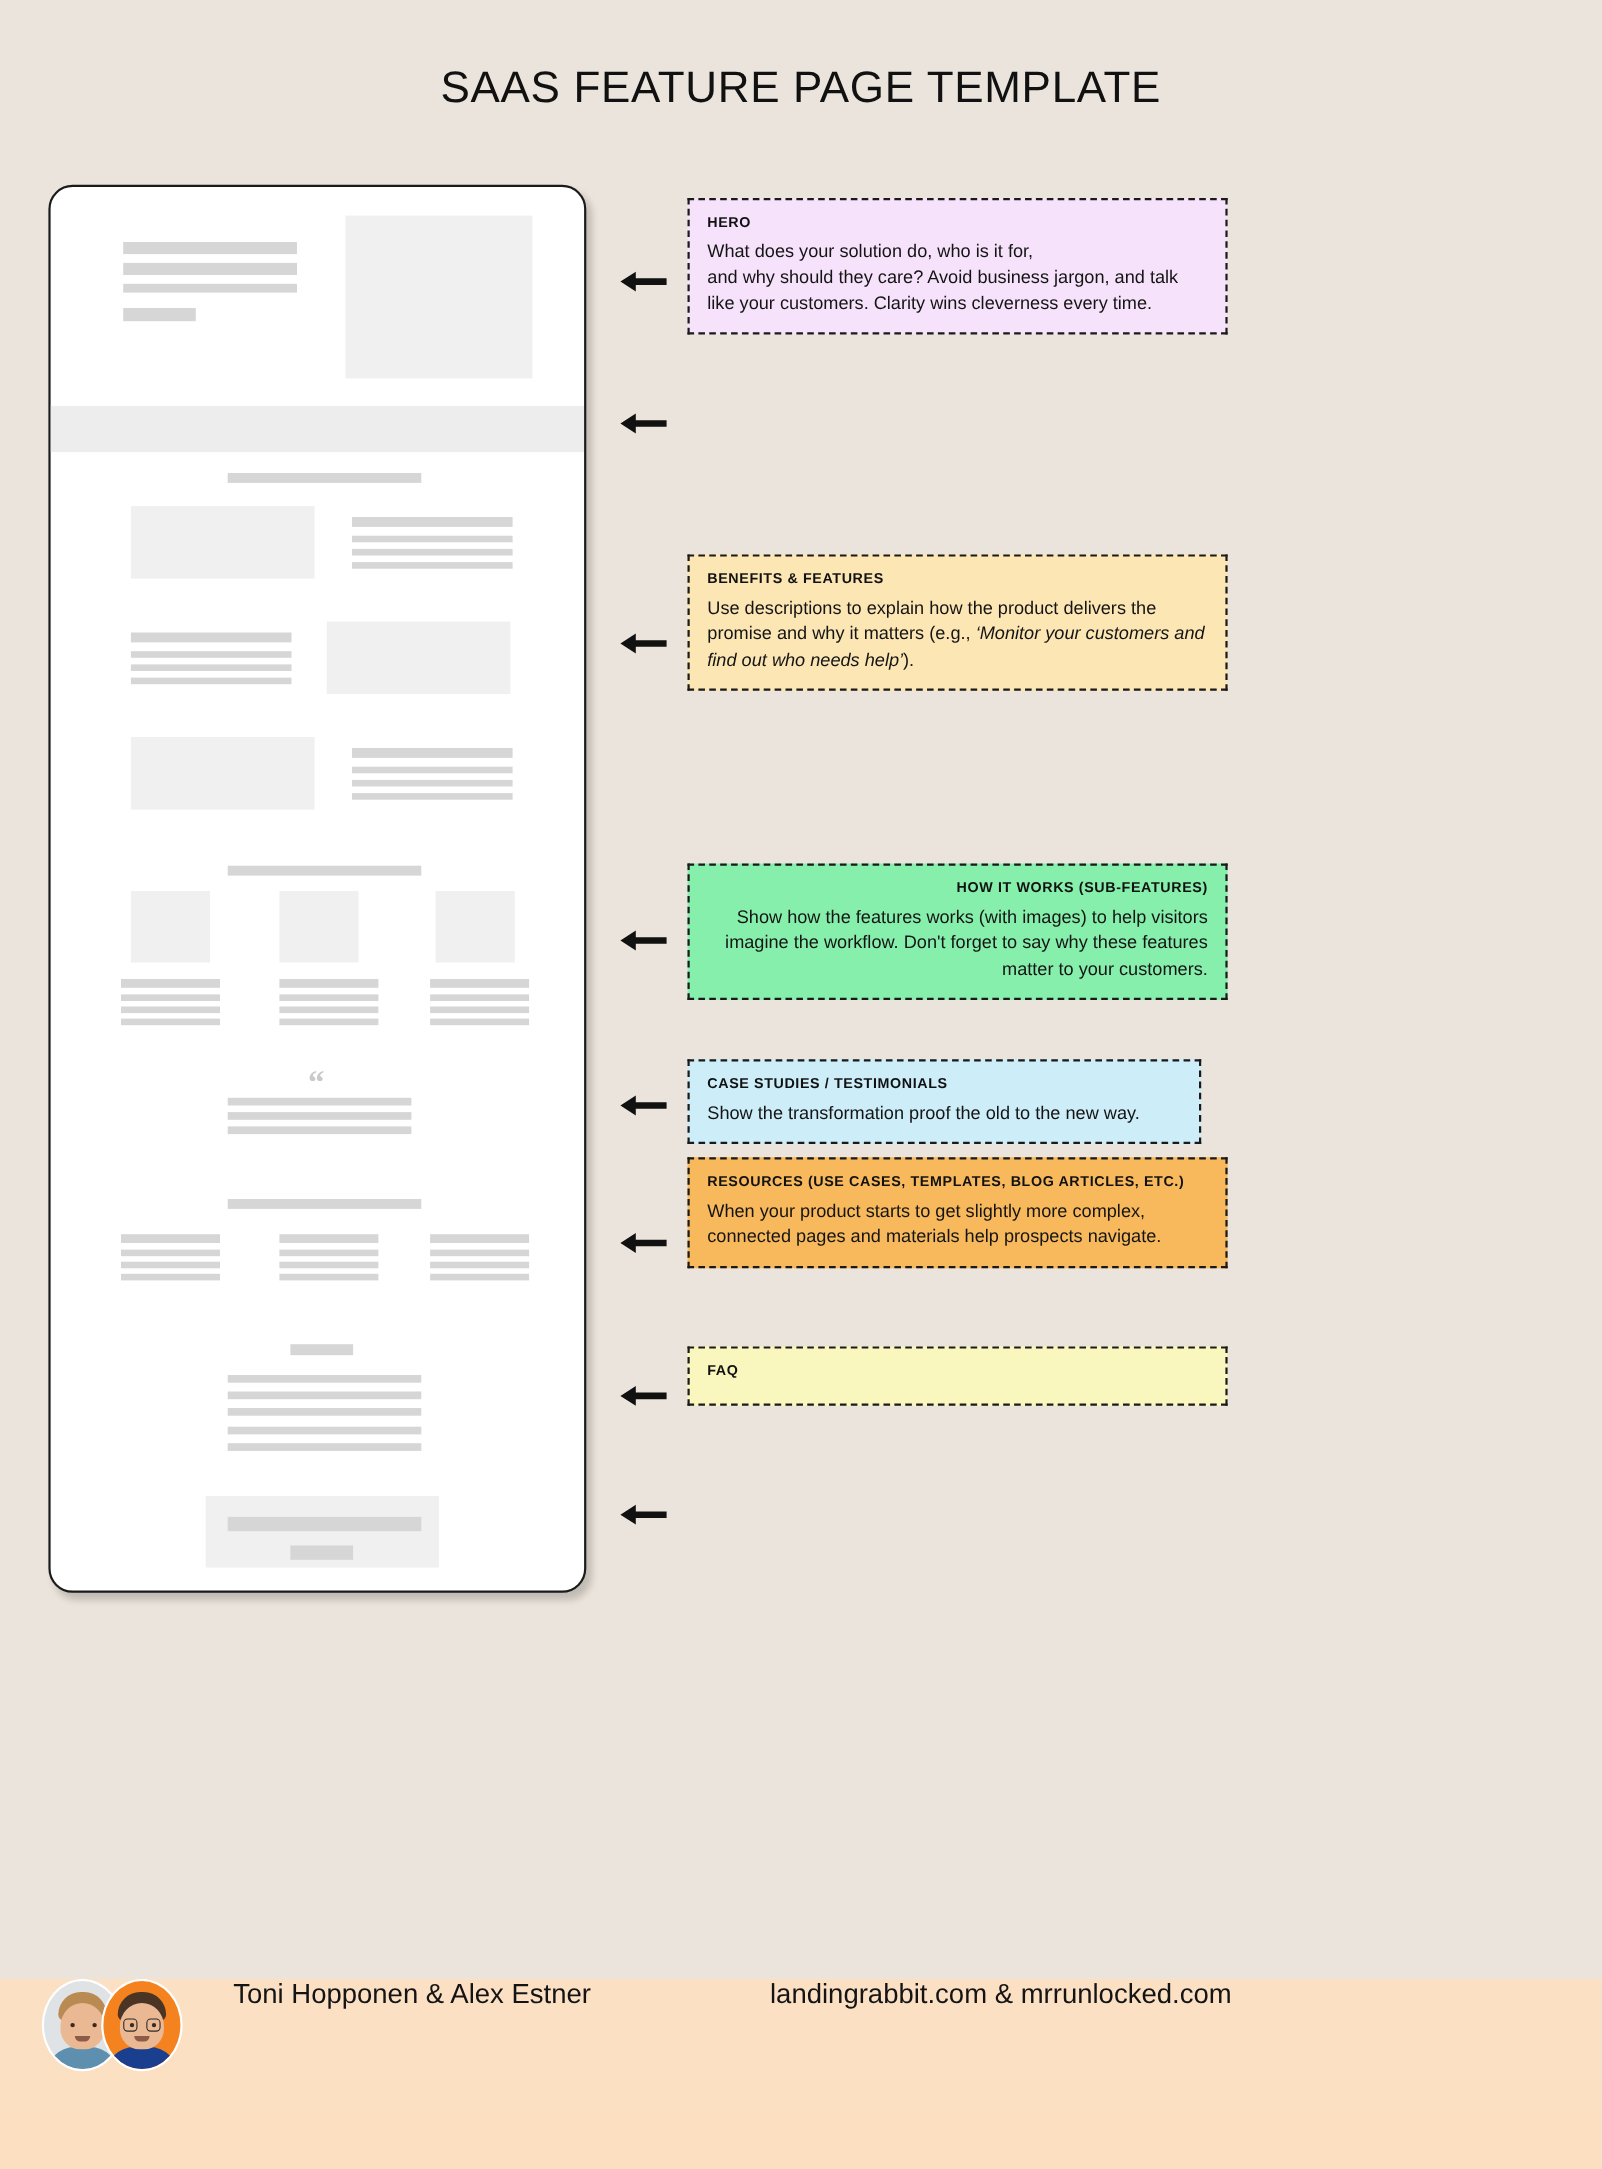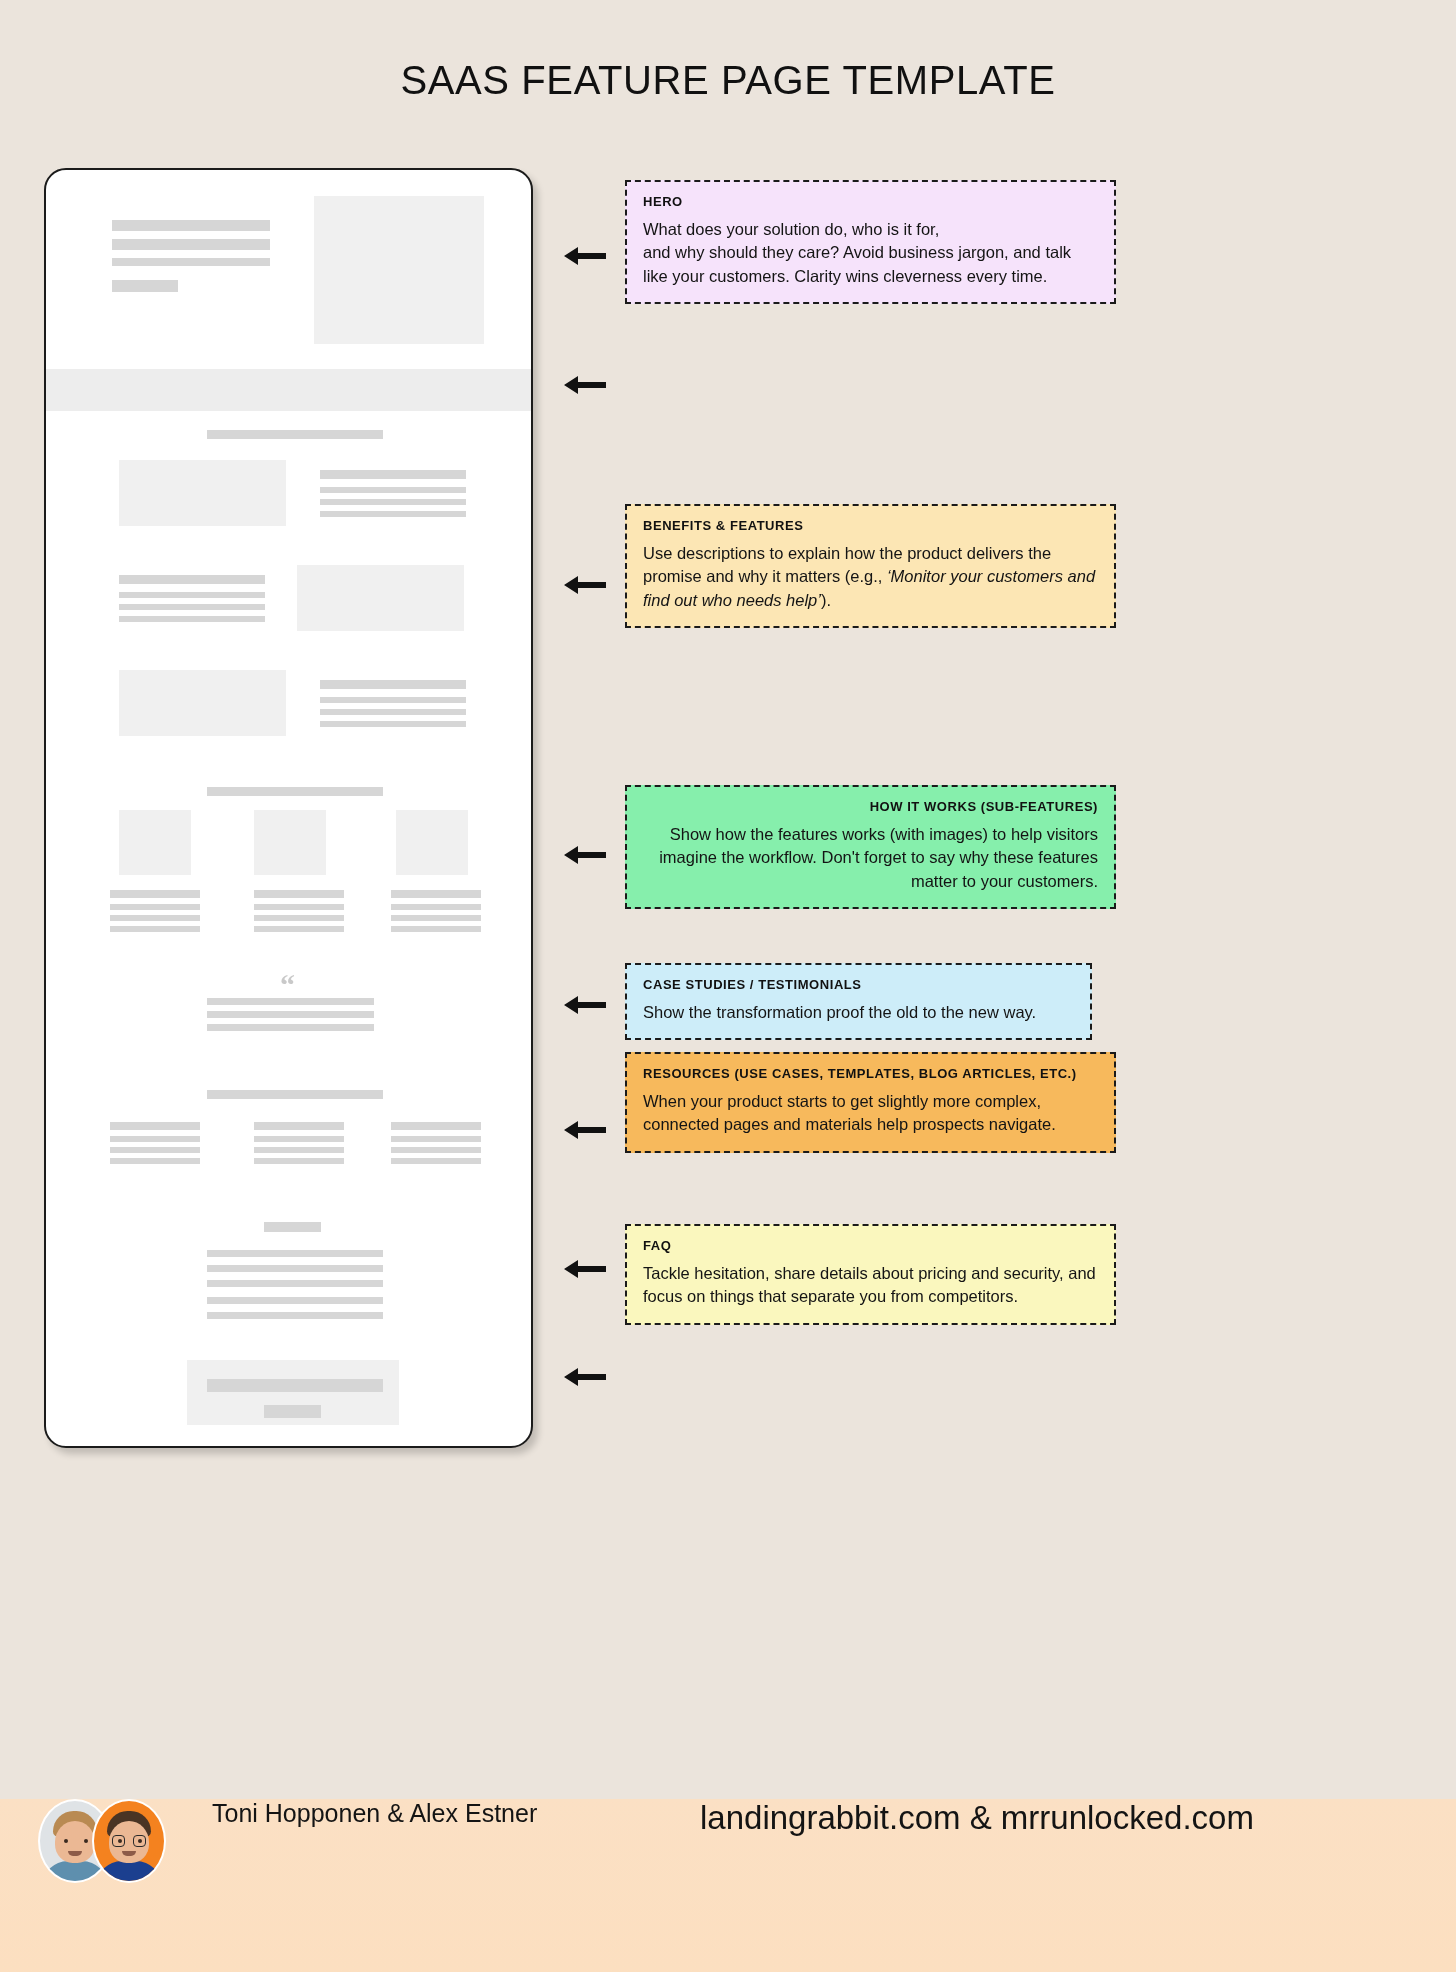--- a/index.html
+++ b/index.html
@@ -71,21 +71,21 @@
   .av2 { left: 62px; background: #F4821F; z-index: 2; }
   .face { position: absolute; left: 50%; transform: translateX(-50%); }
   .hair { top: 10px; width: 44px; height: 26px; border-radius: 22px 22px 6px 6px; }
   .head { top: 20px; width: 40px; height: 42px; border-radius: 50% 50% 44% 44%; background: #EBB894; }
   .body-sh { top: 60px; width: 66px; height: 30px; border-radius: 26px 26px 0 0; }
   .eye { position: absolute; top: 38px; width: 4px; height: 4px; border-radius: 50%; background: #3a2a20; }
   .mouth { position: absolute; top: 50px; left: 50%; transform: translateX(-50%); width: 14px; height: 5px; border-radius: 0 0 10px 10px; background: #8d5b48; }
   .glasses { position: absolute; top: 34px; left: 50%; transform: translateX(-50%); width: 34px; height: 12px; }
   .glasses span { position: absolute; top: 0; width: 13px; height: 12px; border: 1.6px solid #2b2b2b; border-radius: 4px; }
   .footer-name { font-size: 25px; color: #141414; margin-left: 22px; }
-  .footer-links { position: absolute; left: 700px; font-size: 33px; color: #141414; }
+  .footer-links { position: absolute; left: 700px; font-size: 25px; color: #141414; }
 </style>
 </head>
 <body>
 
 <div class="page">
 
   <div class="title">SAAS FEATURE PAGE TEMPLATE</div>
 
   <div class="mock">
 
@@ -210,21 +210,20 @@
   <div class="note" style="left:625px; top:1052px; width:491px; background:#F7B95C;">
     <div class="kicker">RESOURCES (USE CASES, TEMPLATES, BLOG ARTICLES, ETC.)</div>
     <div class="body">When your product starts to get slightly more complex, connected pages and materials help prospects navigate.</div>
   </div>
   <svg class="arrow" style="left:562px; top:1117px;" viewBox="0 0 46 26">
     <path d="M2 13 L16 4 L16 10 L44 10 L44 16 L16 16 L16 22 Z" fill="#111"></path>
   </svg>
 
   <div class="note" style="left:625px; top:1224px; width:491px; background:#FAF7BE;">
     <div class="kicker">FAQ</div>
-    <div class="body">Tackle hesitation, share details about pricing and security, and focus on things that separate you from competitors.</div>
   </div>
   <svg class="arrow" style="left:562px; top:1256px;" viewBox="0 0 46 26">
     <path d="M2 13 L16 4 L16 10 L44 10 L44 16 L16 16 L16 22 Z" fill="#111"></path>
   </svg>
 
   <svg class="arrow" style="left:562px; top:1364px;" viewBox="0 0 46 26">
     <path d="M2 13 L16 4 L16 10 L44 10 L44 16 L16 16 L16 22 Z" fill="#111"></path>
   </svg>
 
   <div class="footer">

